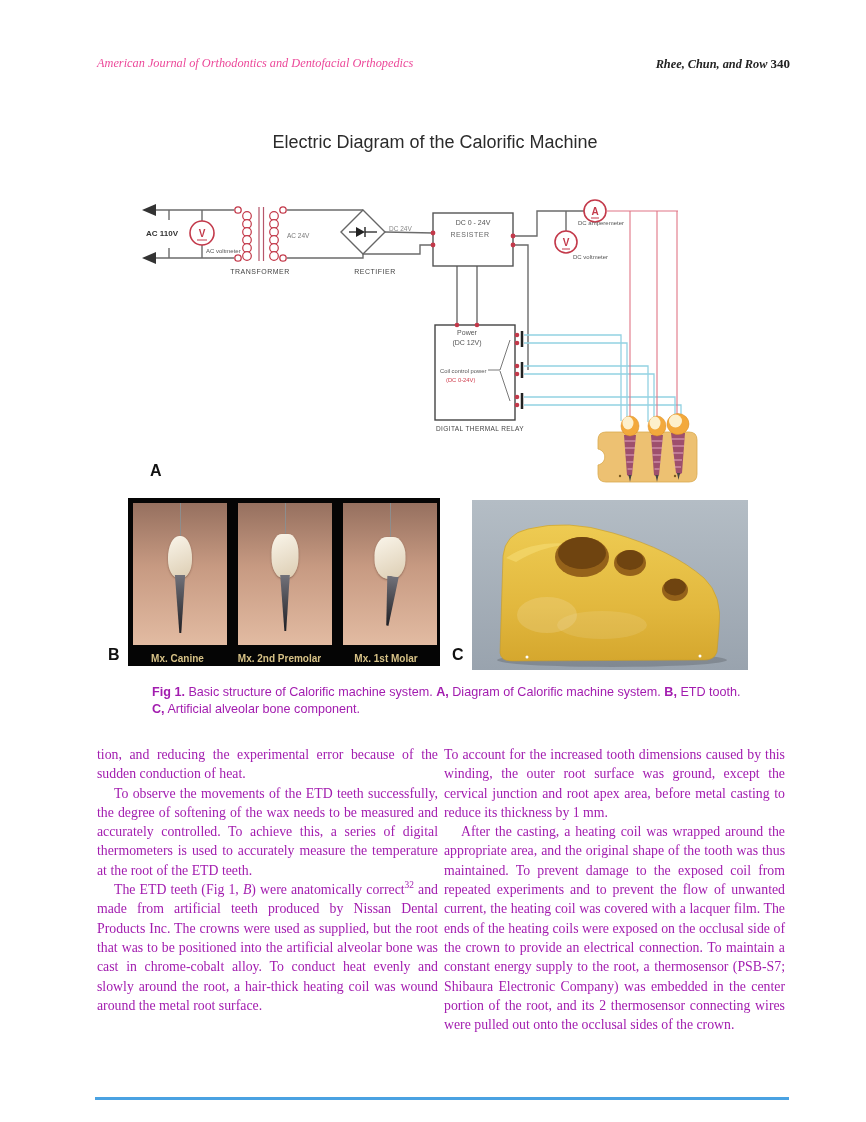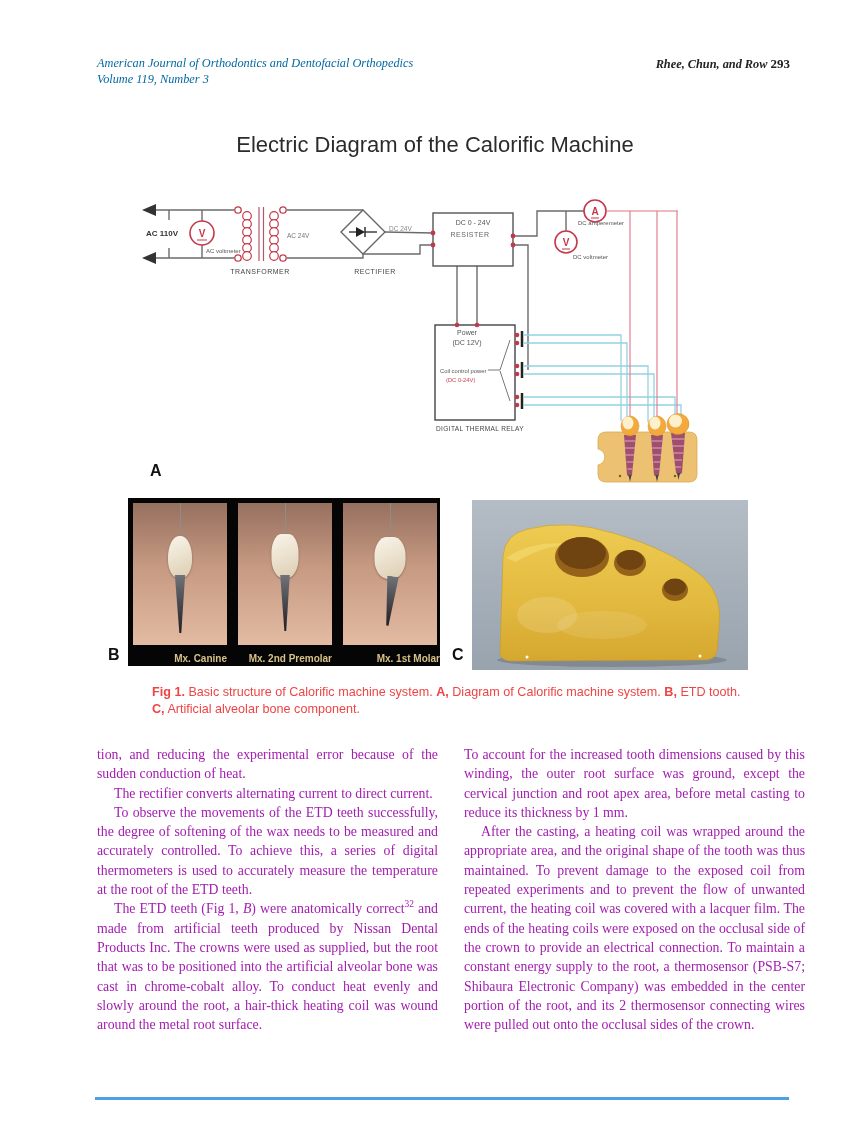--- a/index.html
+++ b/index.html
@@ -1,72 +1,71 @@
 <!DOCTYPE html>
 <html><head>
 <meta charset="utf-8">
 <style>
   html,body{margin:0;padding:0;background:#ffffff;}
   #page{position:relative;width:866px;height:1122px;background:#ffffff;overflow:hidden;
         font-family:"Liberation Serif", serif;color:#1a1a1a;}
   .abs{position:absolute;}
   
-  #hdr-left{left:97px;top:56px;font-size:12.3px;font-style:italic;line-height:15.5px;color:#0369a1;}
+  #hdr-left{left:97px;top:56px;font-size:12.3px;font-style:italic;line-height:15.5px;color:#ec4899;}
   #hdr-right{right:76px;top:56px;font-size:12.3px;color:#222;white-space:nowrap;}
   #hdr-right .auth{font-style:italic;font-weight:bold;}
   #hdr-right .pg{font-weight:bold;font-style:normal;font-size:13px;}
   
   #fig-title{left:90px;top:132px;width:690px;text-align:center;
-             font-family:"Liberation Sans", sans-serif;font-size:22px;color:#2b2b2b;}
+             font-family:"Liberation Sans", sans-serif;font-size:18px;color:#2b2b2b;}
   
   .panel-label{font-family:"Liberation Sans", sans-serif;font-weight:bold;font-size:16px;color:#111;}
   
   #panel-b{left:128px;top:498px;width:312px;height:168px;background:#050505;}
   .bcell{position:absolute;top:5px;width:94px;height:142px;
          background:linear-gradient(#96705f,#c79a82 45%,#e2bba2);overflow:hidden;}
   .bwire{position:absolute;top:0;left:50%;width:1px;height:36px;background:#8d8d8d;}
   .crown{position:absolute;left:50%;transform:translateX(-50%);
          background:linear-gradient(155deg,#faf5ea,#dccdb2);
          border-radius:46% 46% 42% 42%/52% 52% 44% 44%;box-shadow:0 1px 2px rgba(60,30,20,.45);}
   .root{position:absolute;left:50%;transform:translateX(-50%);
         background:linear-gradient(#72727a,#1f1f24);
         clip-path:polygon(18% 0,82% 0,58% 100%,46% 100%);}
   .blabels{position:absolute;left:0;bottom:2px;width:100%;display:flex;}
-  .blabel{width:104px;text-align:right;font-family:"Liberation Sans", sans-serif;
+  .blabel{width:104px;text-align:center;font-family:"Liberation Sans", sans-serif;
           font-weight:bold;font-size:10px;color:#d6c186;}
   .blabel:nth-child(1){width:99px;} .blabel:nth-child(2){width:105px;} .blabel:nth-child(3){width:108px;}
   
   #panel-c{left:472px;top:500px;width:276px;height:170px;
            background:linear-gradient(#b4bdc5,#99a3ae);}
   
   #caption{left:152px;top:684px;width:592px;font-family:"Liberation Sans", sans-serif;
-           font-size:12.6px;line-height:16.5px;color:#ef4444;}
+           font-size:12.6px;line-height:16.5px;color:#a21caf;}
   
   .col{top:745px;width:341px;font-size:13.8px;line-height:19.3px;text-align:justify;color:#a21caf;}
-  #col-left{left:97px;} #col-right{left:464px;}
+  #col-left{left:97px;} #col-right{left:444px;}
   .para{margin:0;}
   .indent{text-indent:17px;}
   .b{font-weight:bold;} .i{font-style:italic;}
   sup{font-size:0.68em;line-height:0;}
   
   #footer-rule{left:95px;top:1097px;width:694px;height:3px;background:#4aa2e2;}
   svg text{font-family:"Liberation Sans", sans-serif;}
 </style>
 </head>
 <body>
 
 <div id="page">
 
   <div class="abs" id="hdr-left">
     <div>American Journal of Orthodontics and Dentofacial Orthopedics</div>
-    <div>Volume 119, Number 3</div>
   </div>
   <div class="abs" id="hdr-right">
     <span class="auth">Rhee, Chun, and Row</span>
-    <span class="pg">293</span>
+    <span class="pg">340</span>
   </div>
 
   <div class="abs" id="fig-title">Electric Diagram of the Calorific Machine</div>
 
   <svg class="abs" style="left:90px;top:125px;" width="710" height="365" viewBox="0 0 710 365">
 
     <g stroke="#6b6b6b" stroke-width="1.4" fill="none">
       <path d="M64,85 H144"></path>
         <path d="M64,133 H144"></path>
       <path d="M79,85 V95"></path>
@@ -274,21 +273,20 @@
       <circle cx="55" cy="157" r="1.5" fill="#fff"></circle>
         <circle cx="228" cy="156" r="1.5" fill="#fff"></circle>
     </svg>
   </div>
   <div class="abs panel-label" style="left:452px;top:646px;">C</div>
 
   <div class="abs" id="caption"><span class="b">Fig 1.</span><span> Basic structure of Calorific machine system. </span><span class="b">A,</span><span> Diagram of Calorific machine system. </span><span class="b">B,</span><span> ETD tooth. </span><span class="b">C,</span><span> Artificial alveolar bone component.</span></div>
 
   <div class="abs col" id="col-left">
     <p class="para"><span>tion, and reducing the experimental error because of the sudden conduction of heat.</span></p>
-    <p class="para indent"><span>The rectifier converts alternating current to direct current.</span></p>
     <p class="para indent"><span>To observe the movements of the ETD teeth successfully, the degree of softening of the wax needs to be measured and accurately controlled. To achieve this, a series of digital thermometers is used to accurately measure the temperature at the root of the ETD teeth.</span></p>
     <p class="para indent"><span>The ETD teeth (Fig 1, </span><span class="i">B</span><span>) were anatomically correct</span><sup>32</sup><span> and made from artificial teeth produced by Nissan Dental Products Inc. The crowns were used as supplied, but the root that was to be positioned into the artificial alveolar bone was cast in chrome-cobalt alloy. To conduct heat evenly and slowly around the root, a hair-thick heating coil was wound around the metal root surface.</span></p>
   </div>
   <div class="abs col" id="col-right">
     <p class="para"><span>To account for the increased tooth dimensions caused by this winding, the outer root surface was ground, except the cervical junction and root apex area, before metal casting to reduce its thickness by 1 mm.</span></p>
     <p class="para indent"><span>After the casting, a heating coil was wrapped around the appropriate area, and the original shape of the tooth was thus maintained. To prevent damage to the exposed coil from repeated experiments and to prevent the flow of unwanted current, the heating coil was covered with a lacquer film. The ends of the heating coils were exposed on the occlusal side of the crown to provide an electrical connection. To maintain a constant energy supply to the root, a thermosensor (PSB-S7; Shibaura Electronic Company) was embedded in the center portion of the root, and its 2 thermosensor connecting wires were pulled out onto the occlusal sides of the crown.</span></p>
   </div>
 
   <div class="abs" id="footer-rule"></div>
 

